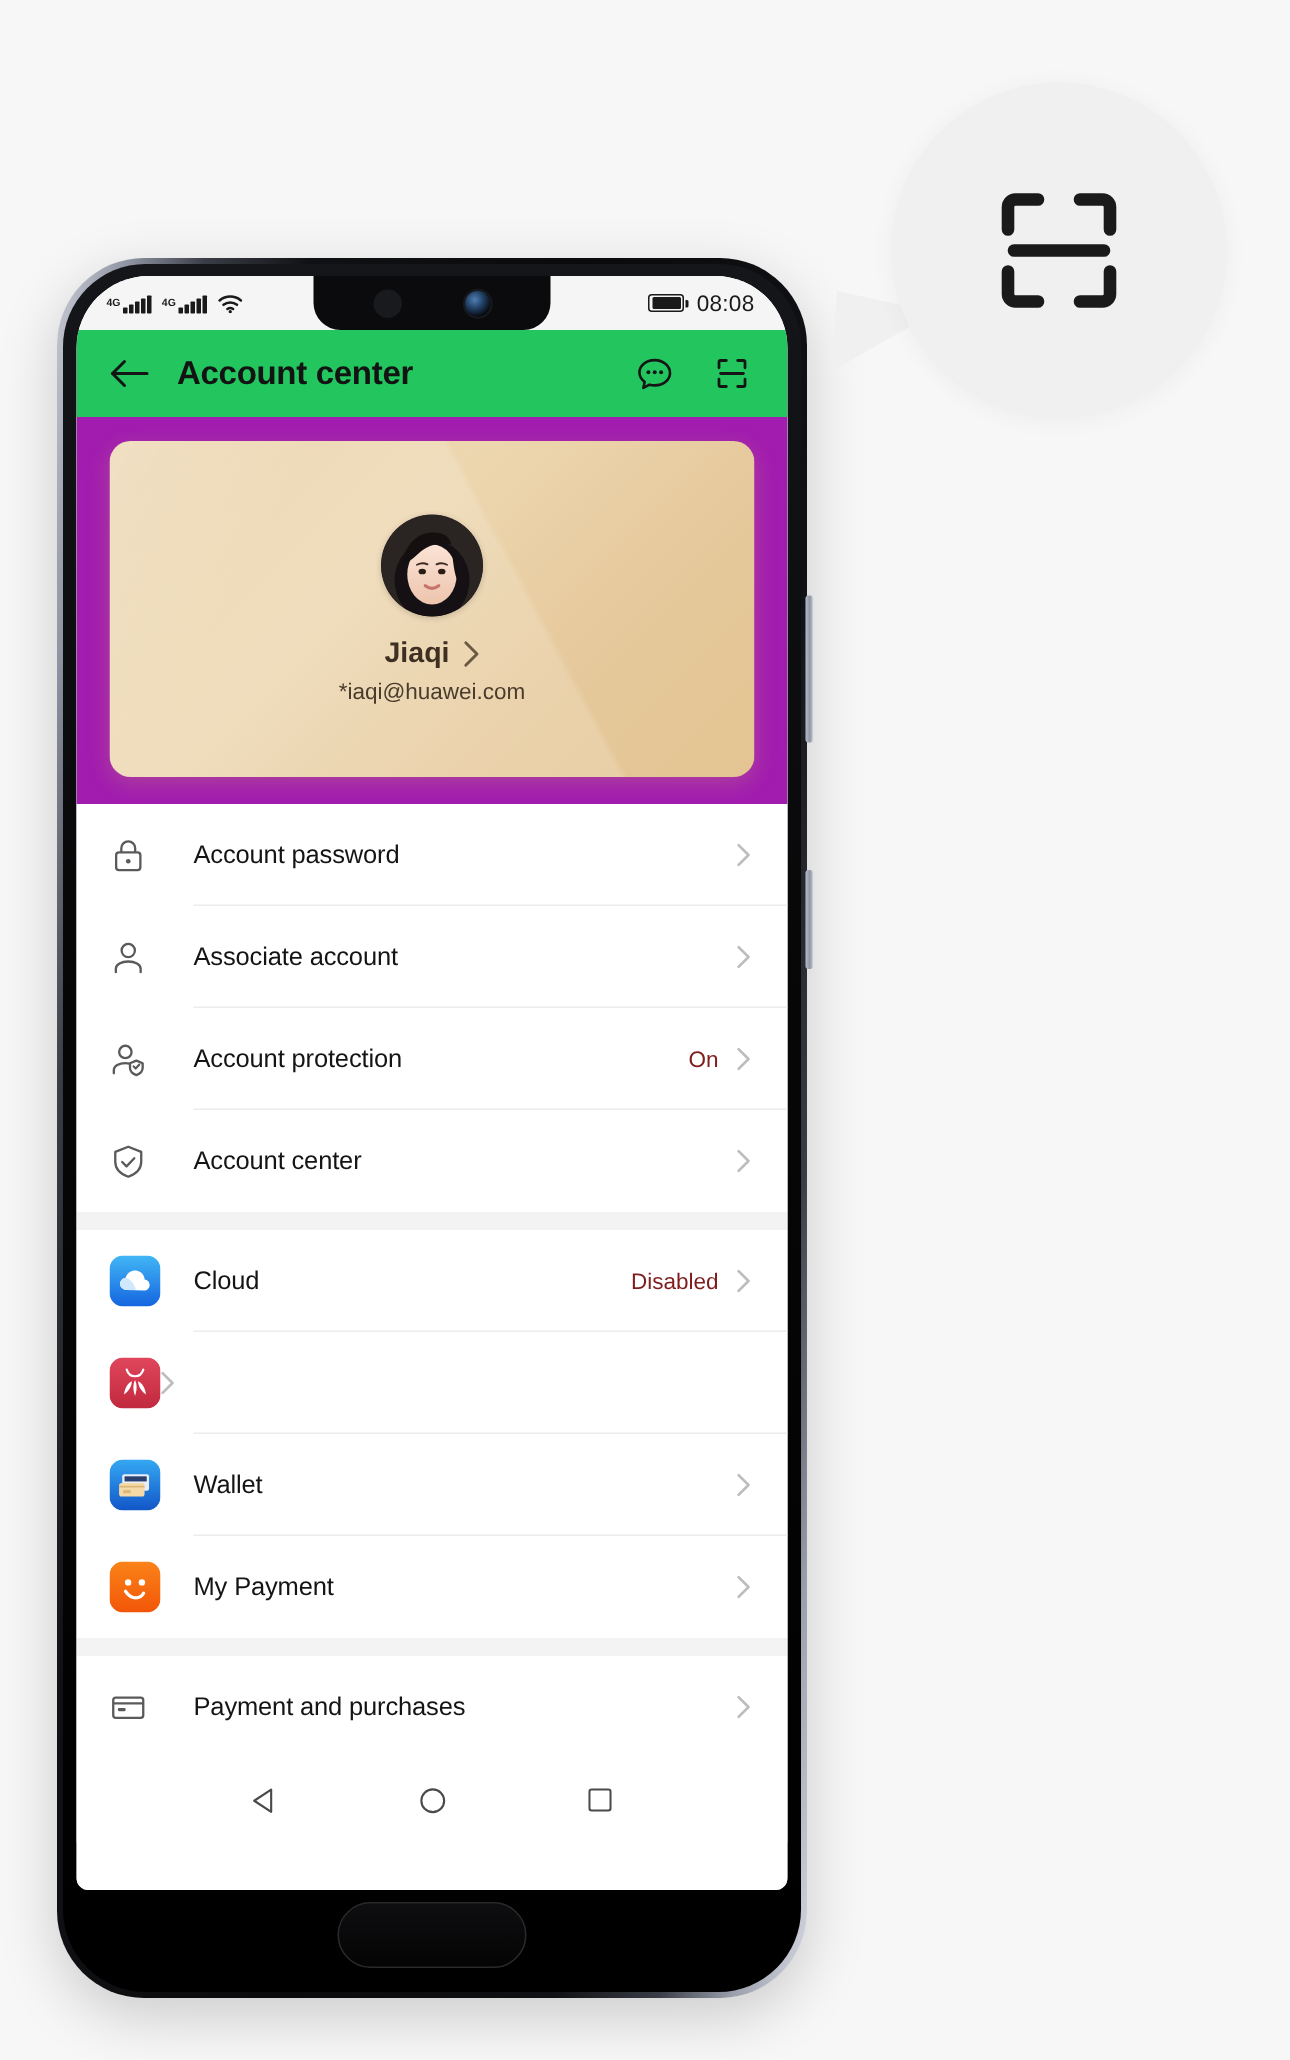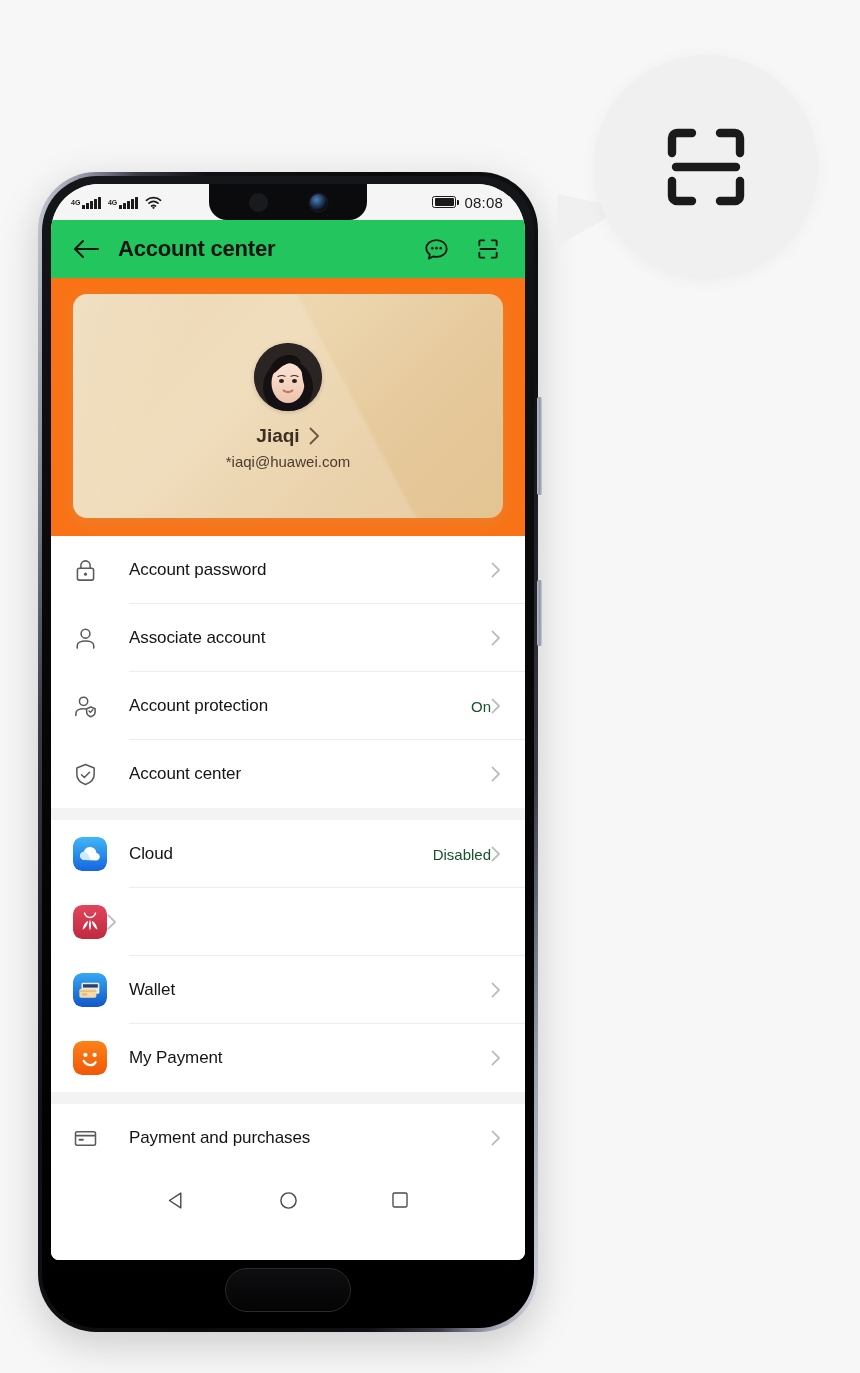--- a/index.html
+++ b/index.html
@@ -147,21 +147,21 @@
     align-items: center;
     padding: 0 24px 0 22px;
     gap: 18px;
   }
   .appbar-title { font-size: 22px; font-weight: 700; color: #131313; letter-spacing: -0.2px; flex: 1; }
   .appbar-icons { display: flex; align-items: center; gap: 26px; }
 
   
   .content { background: #fff; height: 100%; }
 
-  .profile-wrap { background: #f97316; padding: 16px 22px 18px 22px; }
+  .profile-wrap { background: #a21caf; padding: 16px 22px 18px 22px; }
   .profile-card {
     height: 224px;
     border-radius: 14px;
     background:
       linear-gradient(118deg, rgba(255,255,255,0.22) 0%, rgba(255,255,255,0) 26%),
       linear-gradient(62deg, rgba(255,255,255,0.16) 62%, rgba(255,255,255,0) 63%),
       linear-gradient(135deg, #e9cfa3 0%, #edd7b0 38%, #e6c99c 70%, #e3c492 100%);
     display: flex;
     flex-direction: column;
     align-items: center;
@@ -183,21 +183,21 @@
   .group + .gap { height: 12px; background: #f3f3f3; }
   .row {
     display: flex;
     align-items: center;
     height: 68px;
     position: relative;
     padding-right: 24px;
   }
   .row-ico { width: 34px; flex: 0 0 34px; display: flex; align-items: center; justify-content: flex-start; }
   .row-label { flex: 1; font-size: 17px; color: #141414; margin-left: 22px; letter-spacing: -0.1px; }
-  .row-value { font-size: 15px; color: #14532d; }
+  .row-value { font-size: 15px; color: #7f1d1d; margin-right: 12px; }
   .row-sep {
     position: absolute; left: 56px; right: 0; bottom: 0;
     height: 1px; background: #ececec;
   }
   .row:last-child .row-sep { display: none; }
   .appicon { width: 34px; height: 34px; border-radius: 9px; display:block; }
 
   
   .navbar {
     height: 56px;

